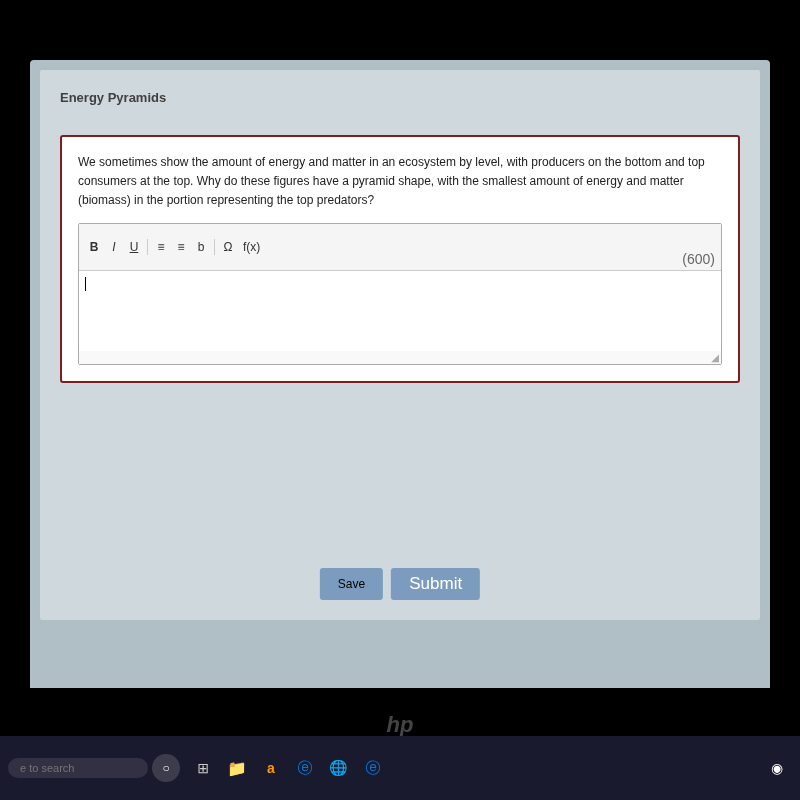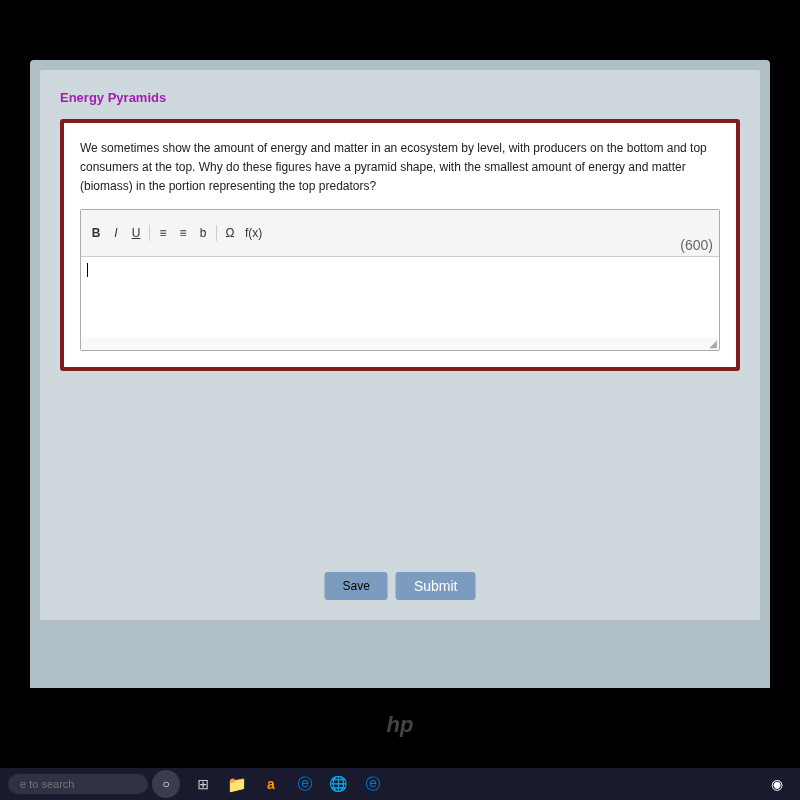--- a/index.html
+++ b/index.html
@@ -32,27 +32,27 @@
       right: 10px;
       bottom: 80px;
       background: #cfd8dc;
       border-radius: 2px;
       padding: 20px;
     }
 
     .page-title {
       font-size: 13px;
       font-weight: bold;
-      color: #a21caf;
-      margin-bottom: 14px;
+      color: #404040;
+      margin-bottom: 30px;
     }
 
     .question-card {
       background: #fff;
-      border: 4px solid #7f1d1d;
+      border: 2px solid #7f1d1d;
       border-radius: 3px;
       padding: 16px;
     }
 
     .question-text {
       font-size: 12px;
       color: #222;
       line-height: 1.6;
       margin-bottom: 12px;
     }
@@ -154,32 +154,32 @@
       font-size: 12px;
       border-radius: 3px;
       cursor: pointer;
     }
 
     .btn-submit {
       background: #7c9cbf;
       color: #fff;
       border: none;
       padding: 6px 18px;
-      font-size: 14px;
+      font-size: 17px;
       border-radius: 3px;
       cursor: pointer;
     }
 
     
     .taskbar {
       position: absolute;
       bottom: 0;
       left: 0;
       right: 0;
-      height: 32px;
+      height: 64px;
       background: #1a1a2e;
       display: flex;
       align-items: center;
       padding: 0 8px;
       gap: 4px;
     }
 
     .taskbar-search {
       background: rgba(255,255,255,0.1);
       border: none;

